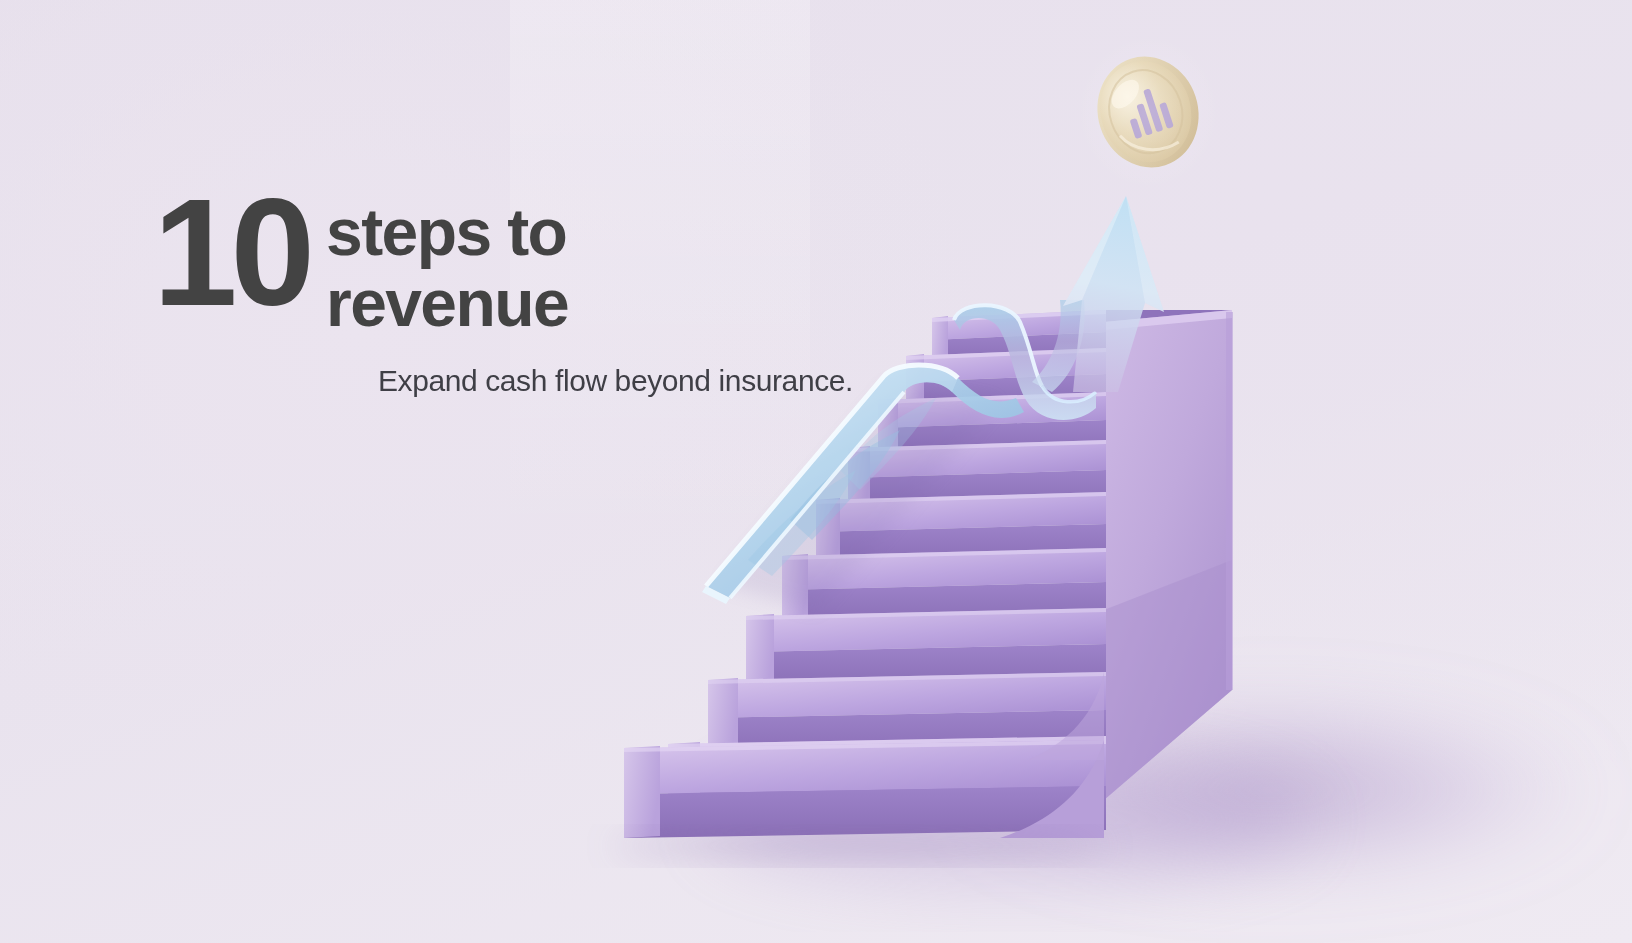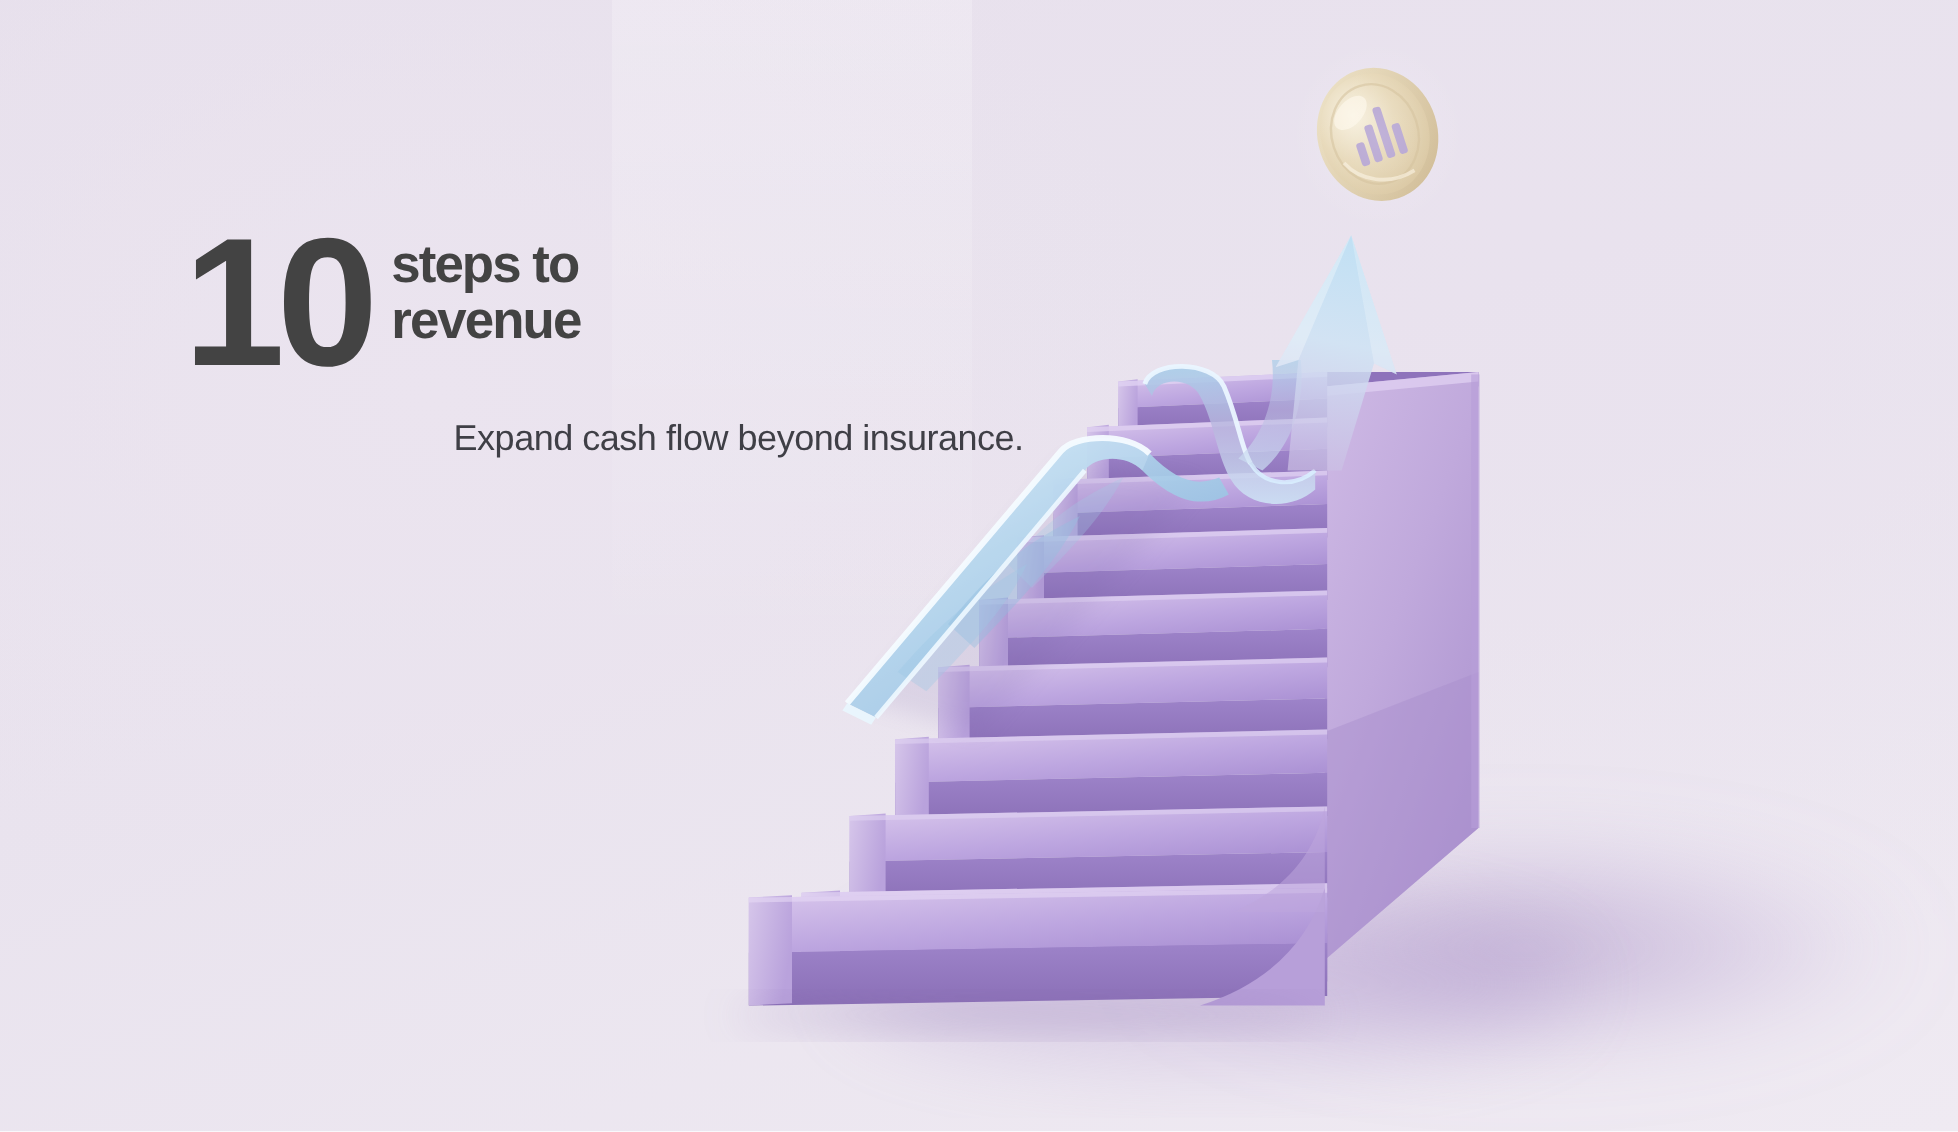--- a/index.html
+++ b/index.html
@@ -27,21 +27,21 @@
   
   #copy { position:absolute; left:153px; top:183px; width:700px; }
   #headline-row { display:flex; align-items:flex-start; }
   #big-number {
     font-size:152px; line-height:0.92;
     font-weight:700; letter-spacing:-7px;
     color:#434343;
   }
   #headline-lines {
     margin-left:18px; margin-top:14px;
-    font-size:44px; line-height:1.07;
+    font-size:66px; line-height:1.07;
     font-weight:700; letter-spacing:-1.6px;
     color:#434343;
   }
   #subtitle {
     margin-top:26px; margin-left:28px;
     font-size:30px; letter-spacing:-0.4px;
     color:#3f3f46; font-weight:400;text-align:right;
   }
 
   

